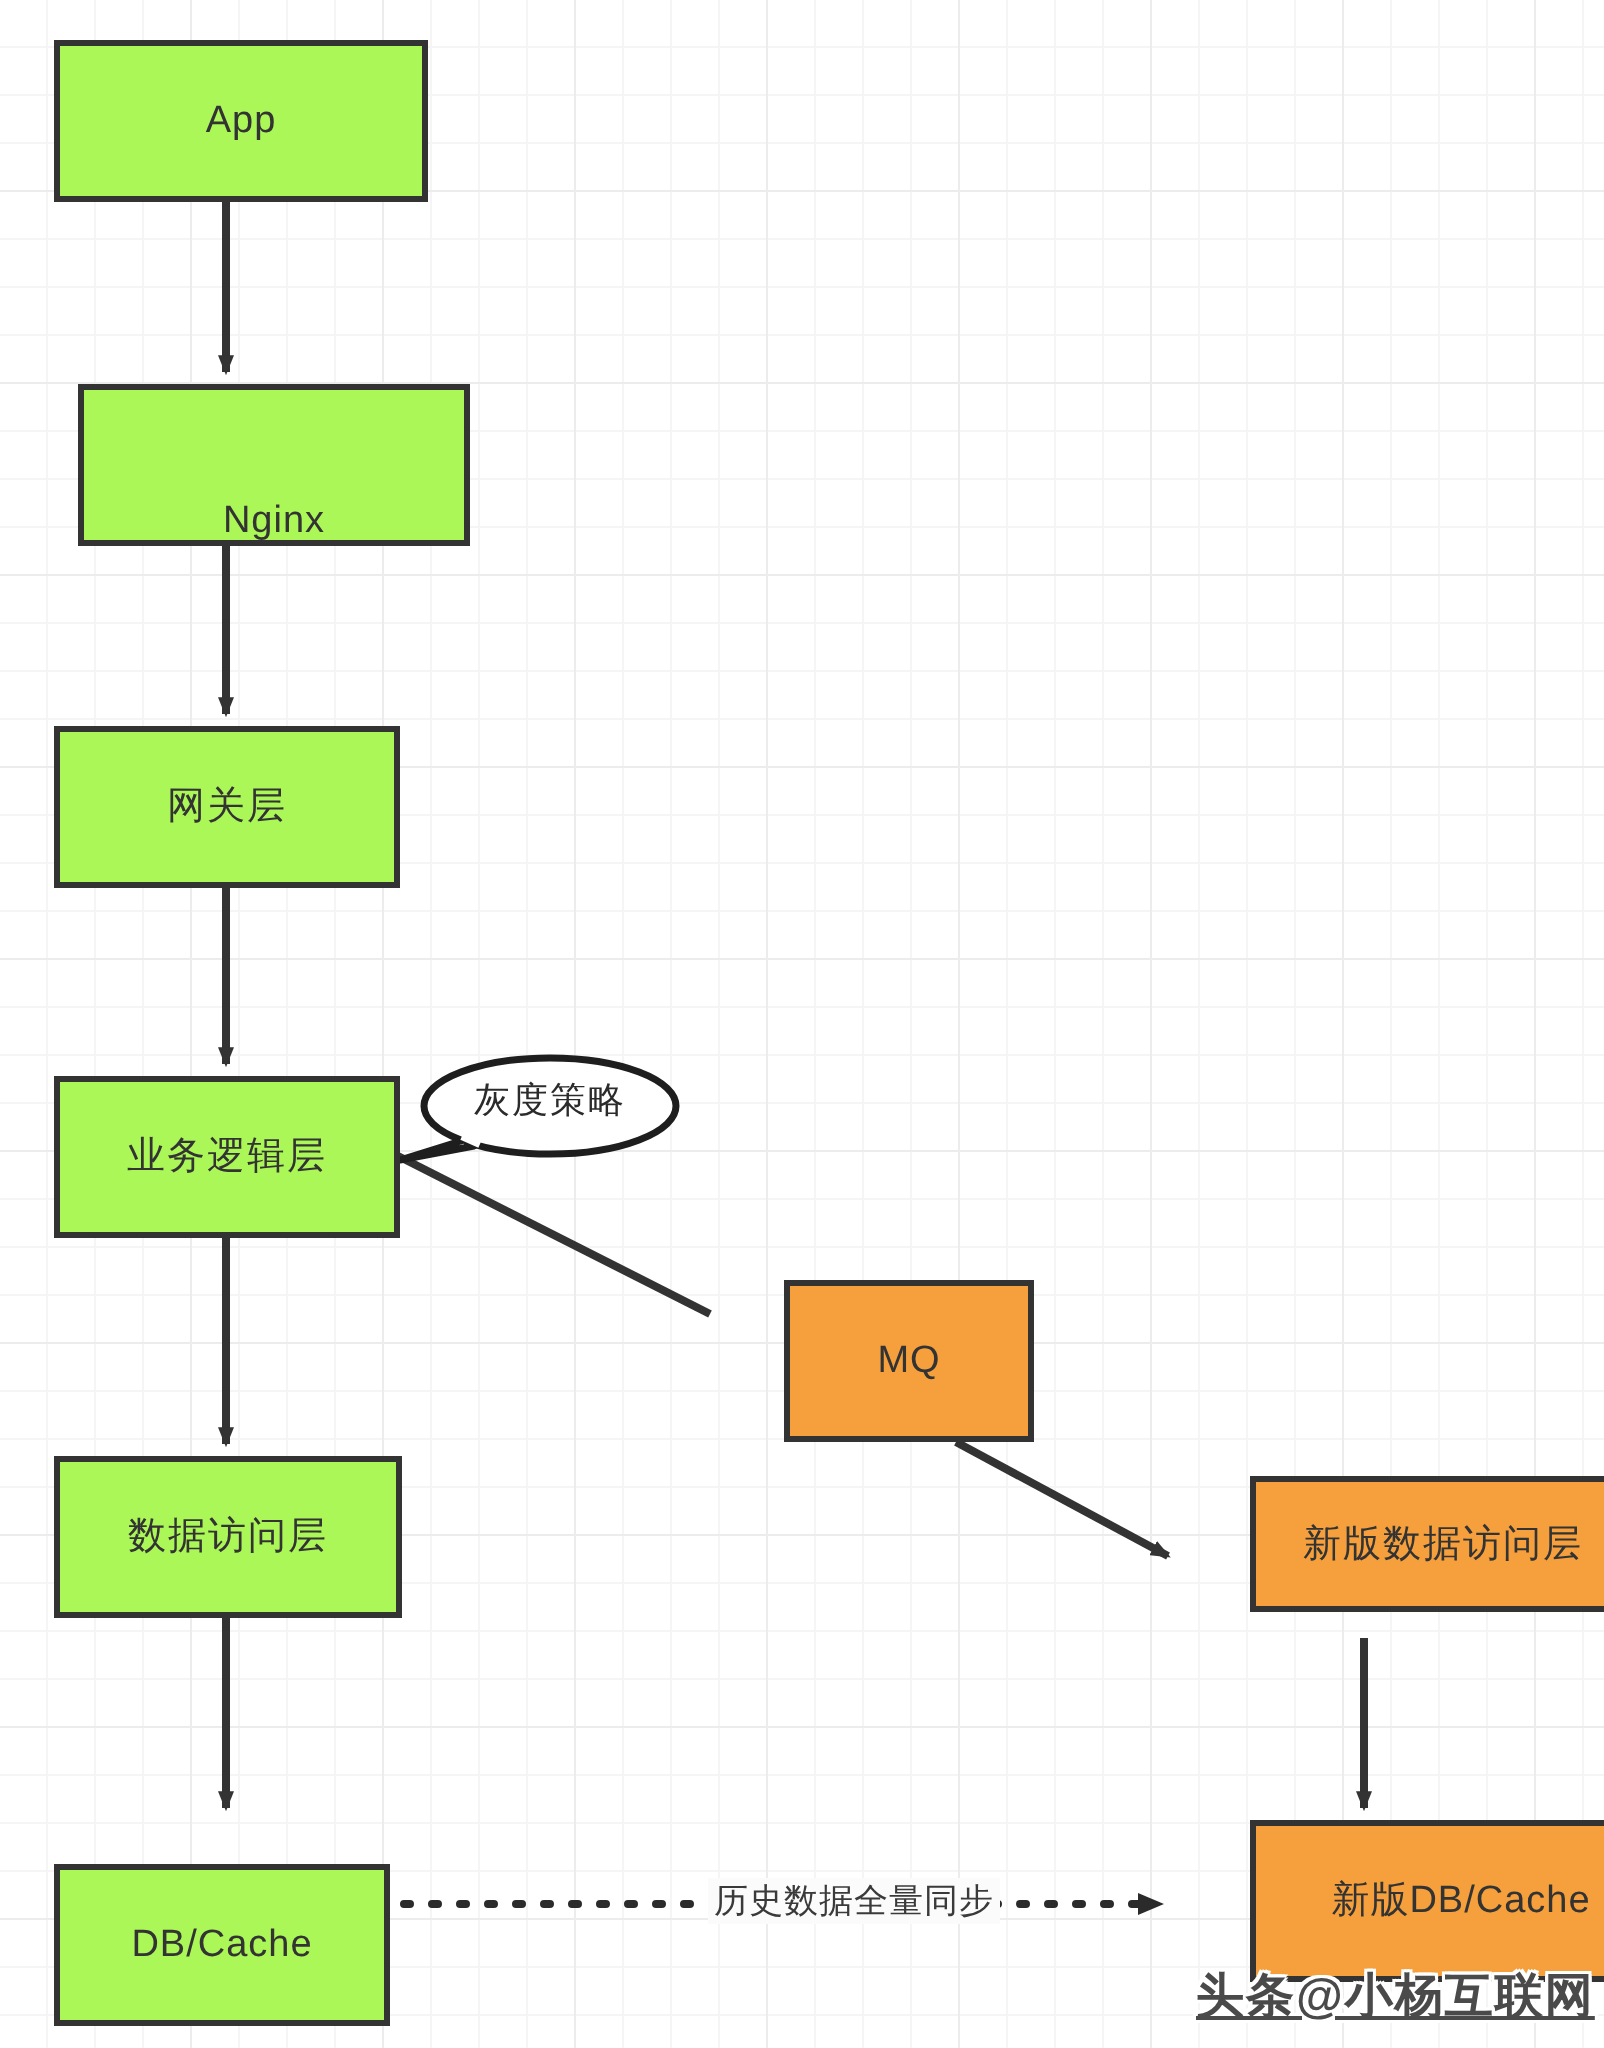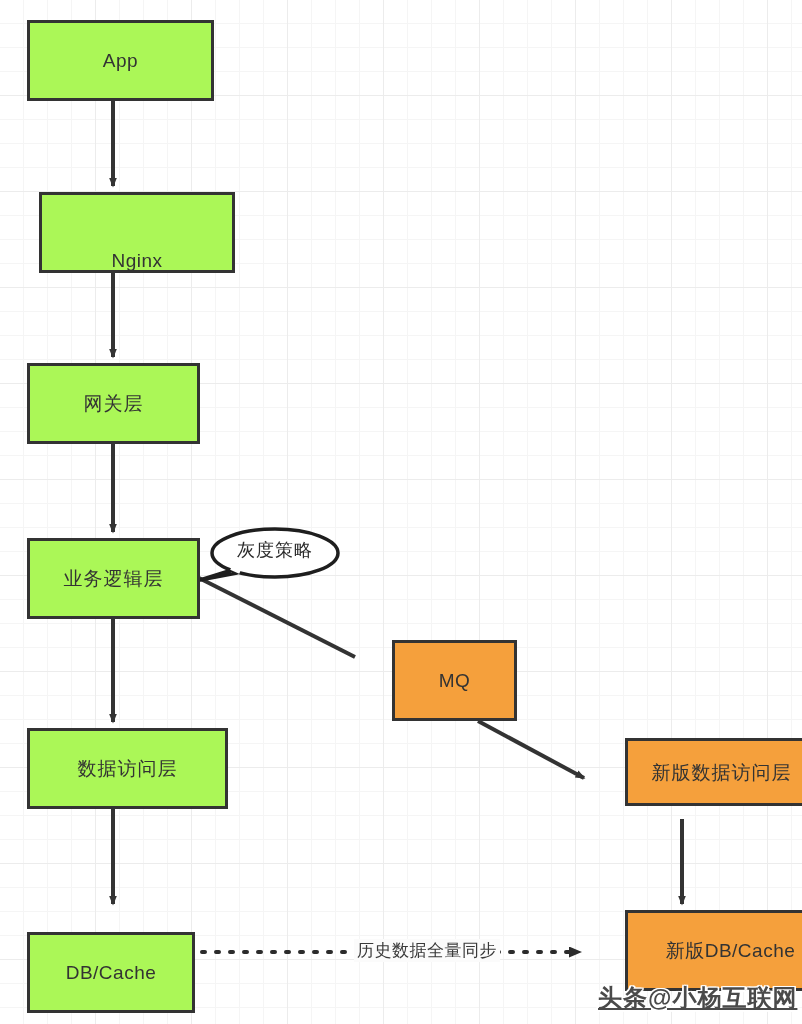--- a/index.html
+++ b/index.html
@@ -153,21 +153,21 @@
   </div>
 
   <div class="node green" style="left:27px; top:363px; width:173px; height:81px;">
     <span class="node-label cjk">网关层</span>
   </div>
 
   <div class="node green" style="left:27px; top:538px; width:173px; height:81px;">
     <span class="node-label cjk">业务逻辑层</span>
   </div>
 
-  <div class="node green" style="left:27px; top:728px; width:201px; height:81px;">
+  <div class="node green" style="left:27px; top:728px; width:174px; height:81px;">
     <span class="node-label cjk">数据访问层</span>
   </div>
 
   <div class="node green" style="left:27px; top:932px; width:168px; height:81px;">
     <span class="node-label">DB/Cache</span>
   </div>
 
   <div class="node orange" style="left:353px; top:640px; width:125px; height:81px;">
     <span class="node-label">MQ</span>
   </div>

